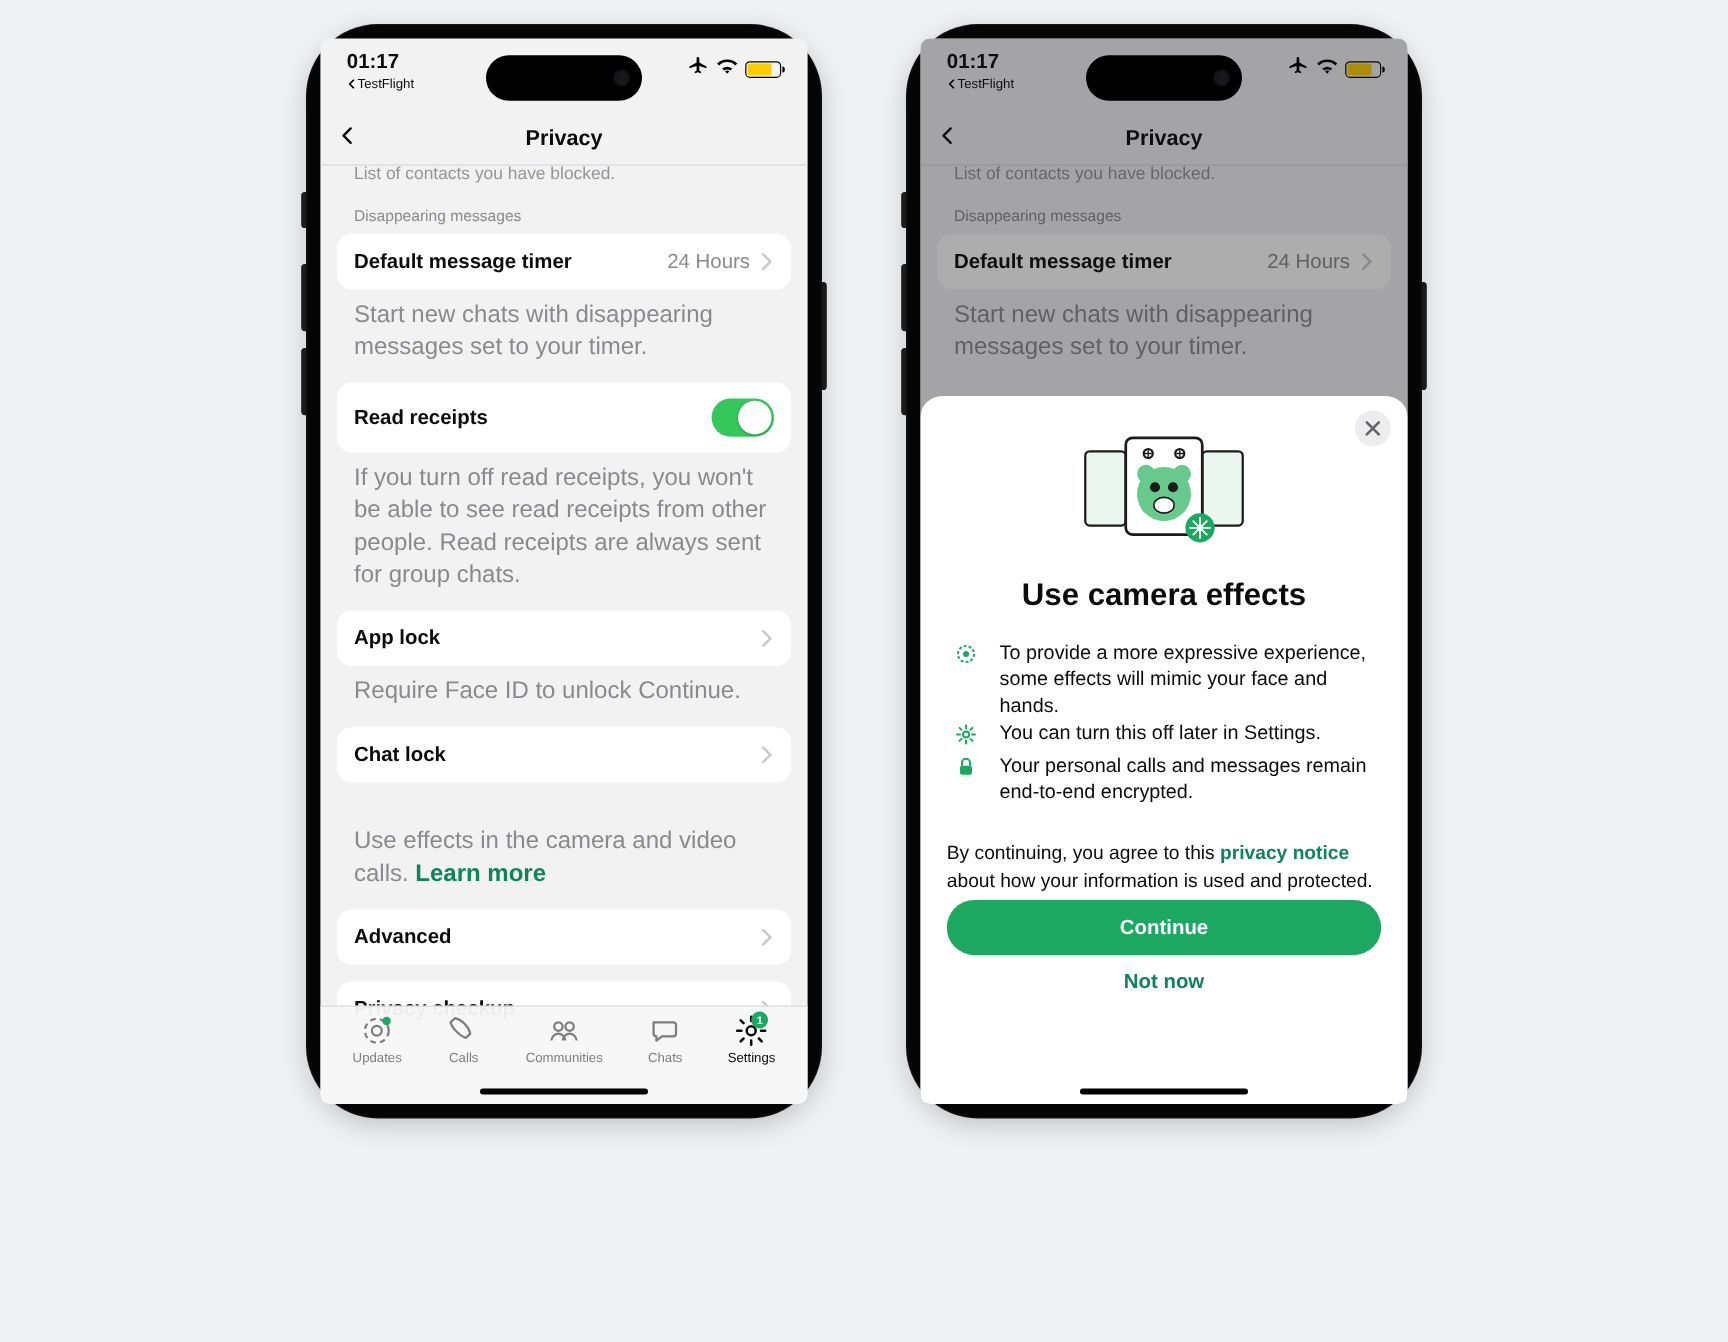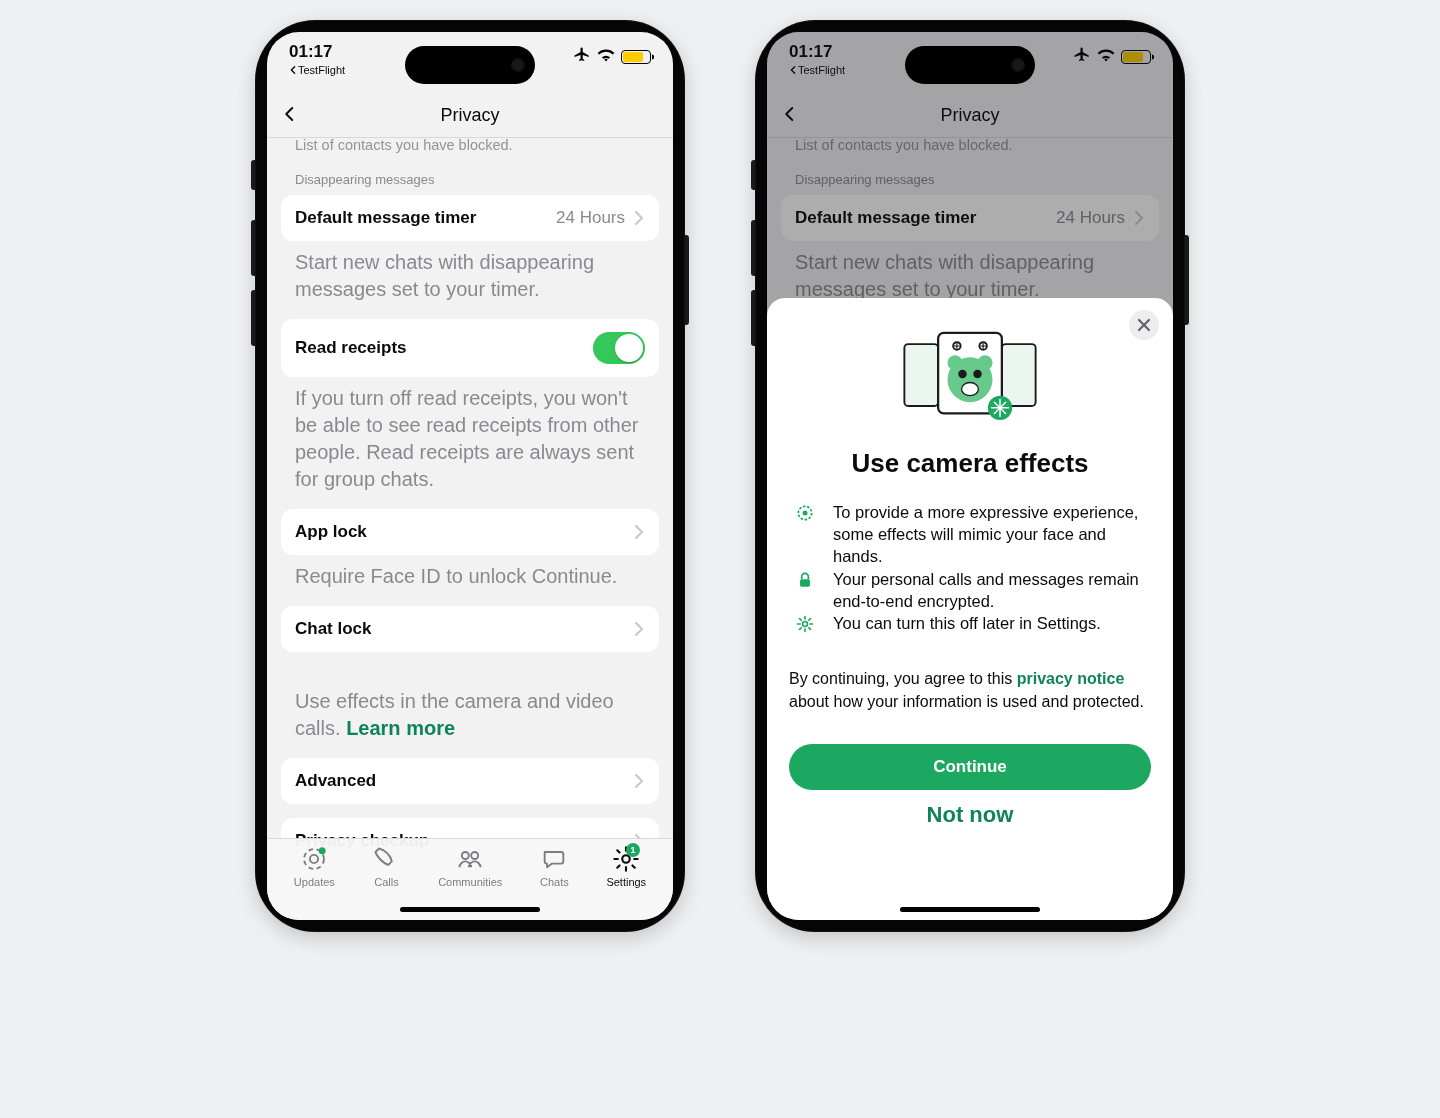--- a/index.html
+++ b/index.html
@@ -21,37 +21,37 @@
   .stage{width:1440px;height:1118px;display:flex;justify-content:center;align-items:flex-start;gap:70px;padding-top:20px}
 
   
   .phone{width:430px;height:912px;background:#050506;border-radius:60px;padding:12px;position:relative;box-shadow:0 6px 20px rgba(0,0,0,.18),inset 0 0 2px rgba(255,255,255,.2)}
   .phone .buttons-left .btn{position:absolute;left:-4px;width:4px;background:#1a1a1a;border-radius:3px 0 0 3px}
   .phone .buttons-left .b1{top:140px;height:30px}
   .phone .buttons-left .b2{top:200px;height:56px}
   .phone .buttons-left .b3{top:270px;height:56px}
   .phone .buttons-right .btn{position:absolute;right:-4px;width:4px;background:#1a1a1a;border-radius:0 3px 3px 0}
   .phone .buttons-right .b4{top:215px;height:90px}
-  .screen{width:100%;height:100%;border-radius:32px;overflow:hidden;position:relative;background:var(--settings-bg)}
+  .screen{width:100%;height:100%;border-radius:8px;overflow:hidden;position:relative;background:var(--settings-bg)}
   .island{position:absolute;left:50%;top:14px;transform:translateX(-50%);width:130px;height:38px;background:#000;border-radius:22px;z-index:50}
   .island .cam{position:absolute;right:10px;top:50%;transform:translateY(-50%);width:14px;height:14px;border-radius:50%;background:#19191c;box-shadow:inset 0 0 3px #02030a}
 
   
   .status{position:relative;height:62px;padding:10px 22px 0 22px;display:flex;justify-content:space-between;align-items:flex-start;z-index:20}
   .status .left{display:flex;flex-direction:column;gap:2px}
   .status .time{font-size:17px;font-weight:700}
   .status .back-app{font-size:11px;font-weight:500;display:flex;align-items:center;gap:1px}
   .status .right{display:flex;gap:6px;align-items:center;margin-top:4px}
   .battery{width:30px;height:14px;border:1.5px solid #000;border-radius:4px;position:relative;display:flex;align-items:center;padding:1px}
   .battery .fill{height:100%;border-radius:2px;background:#ffcc00}
   .battery .tip{position:absolute;right:-4px;top:50%;transform:translateY(-50%);width:2.5px;height:5px;background:#000;border-radius:0 2px 2px 0}
 
   
   .navhdr{height:44px;display:flex;align-items:center;position:relative;border-bottom:1px solid var(--divider);padding:0 14px}
-  .navhdr .title{position:absolute;left:50%;transform:translateX(-50%);font-size:18px;font-weight:400}
+  .navhdr .title{position:absolute;left:50%;transform:translateX(-50%);font-size:18px;font-weight:700}
   .chev{width:18px;height:18px}
 
   
   .body{position:absolute;top:106px;left:0;right:0;bottom:0;overflow:hidden}
   .scroll{padding:2px 14px 0 14px}
   .cutline{color:var(--grey-text);font-size:14.5px;line-height:1.35;padding:0 14px 12px}
   .section-label{color:var(--grey-text);font-size:13px;padding:4px 14px 8px}
   .cell{background:var(--cell-bg);border-radius:12px;padding:13px 14px;display:flex;align-items:center;justify-content:space-between;font-size:17px}
   .cell .title{font-weight:700}
   .cell .right{display:flex;align-items:center;gap:8px;color:var(--grey-text)}
@@ -80,22 +80,22 @@
   .sheet{position:absolute;left:0;right:0;bottom:0;background:#fff;border-radius:18px 18px 0 0;z-index:40;padding:16px 22px 92px;display:flex;flex-direction:column;align-items:center}
   .sheet .close{position:absolute;right:14px;top:12px;width:30px;height:30px;border-radius:50%;background:#ededef;display:flex;align-items:center;justify-content:center;color:#636368}
   .sheet .hero{width:150px;height:110px;display:flex;align-items:center;justify-content:center;margin-top:6px}
   .sheet h2{font-size:26px;font-weight:800;margin:18px 0 22px}
   .bullets{display:flex;flex-direction:column;width:100%;padding:0 6px}
   .bullet{display:flex;gap:18px;align-items:flex-start}
   .bullet .ic{width:20px;color:var(--green);flex:none;margin-top:2px}
   .bullet .txt{font-size:16.5px;line-height:1.35}
   .legal{font-size:16px;text-align:left;margin-top:30px;line-height:1.4}
   .legal .link{color:var(--link-green);font-weight:700}
-  .cta{margin-top:31px;width:100%;height:46px;border-radius:24px;background:var(--green);color:#fff;font-size:17px;font-weight:600;display:flex;align-items:center;justify-content:center}
-  .ghost-btn{margin-top:12px;font-size:22px;font-weight:600;color:var(--link-green)}
+  .cta{margin-top:4px;width:100%;height:46px;border-radius:24px;background:var(--green);color:#fff;font-size:17px;font-weight:600;display:flex;align-items:center;justify-content:center}
+  .ghost-btn{margin-top:12px;font-size:17px;font-weight:600;color:var(--link-green)}
 
   .chev-r{color:var(--faint)}
 </style>
 </head>
 <body>
 
 <div class="stage">
 
   <div class="phone">
     <div class="buttons-left">
@@ -347,32 +347,32 @@
         <div class="bullets">
           <div class="bullet">
             <span class="ic"><svg viewBox="0 0 24 24">
                   <circle cx="12" cy="12" r="8" fill="none" stroke="currentColor" stroke-width="2" stroke-dasharray="3 2"></circle>
                   <circle cx="12" cy="12" r="3" fill="currentColor"></circle>
                 </svg></span>
             <span class="txt">To provide a more expressive experience, some effects will mimic your face and hands.</span>
           </div>
           <div class="bullet">
             <span class="ic"><svg viewBox="0 0 24 24">
+                  <circle cx="12" cy="12" r="3" fill="none" stroke="currentColor" stroke-width="2"></circle>
+                  <path d="M12 3v3M12 18v3M3 12h3M18 12h3M5.5 5.5l2 2M16.5 16.5l2 2M18.5 5.5l-2 2M7.5 16.5l-2 2" stroke="currentColor" stroke-width="2" stroke-linecap="round"></path>
+                </svg></span>
+            <span class="txt">You can turn this off later in Settings.</span>
+          </div>
+          <div class="bullet">
+            <span class="ic"><svg viewBox="0 0 24 24">
                   <rect x="6" y="11" width="12" height="9" rx="2" fill="currentColor"></rect>
                   <path d="M8 11V8a4 4 0 0 1 8 0v3" fill="none" stroke="currentColor" stroke-width="2"></path>
                 </svg></span>
             <span class="txt">Your personal calls and messages remain end-to-end encrypted.</span>
           </div>
-          <div class="bullet">
-            <span class="ic"><svg viewBox="0 0 24 24">
-                  <circle cx="12" cy="12" r="3" fill="none" stroke="currentColor" stroke-width="2"></circle>
-                  <path d="M12 3v3M12 18v3M3 12h3M18 12h3M5.5 5.5l2 2M16.5 16.5l2 2M18.5 5.5l-2 2M7.5 16.5l-2 2" stroke="currentColor" stroke-width="2" stroke-linecap="round"></path>
-                </svg></span>
-            <span class="txt">You can turn this off later in Settings.</span>
-          </div>
         </div>
         <div class="legal">
           <span>By continuing, you agree to this </span><span class="link">privacy notice</span><span> about how your information is used and protected.</span>
         </div>
         <div class="cta">Continue</div>
         <div class="ghost-btn">Not now</div>
       </div>
 
       <div class="home-indicator"></div>
     </div>

